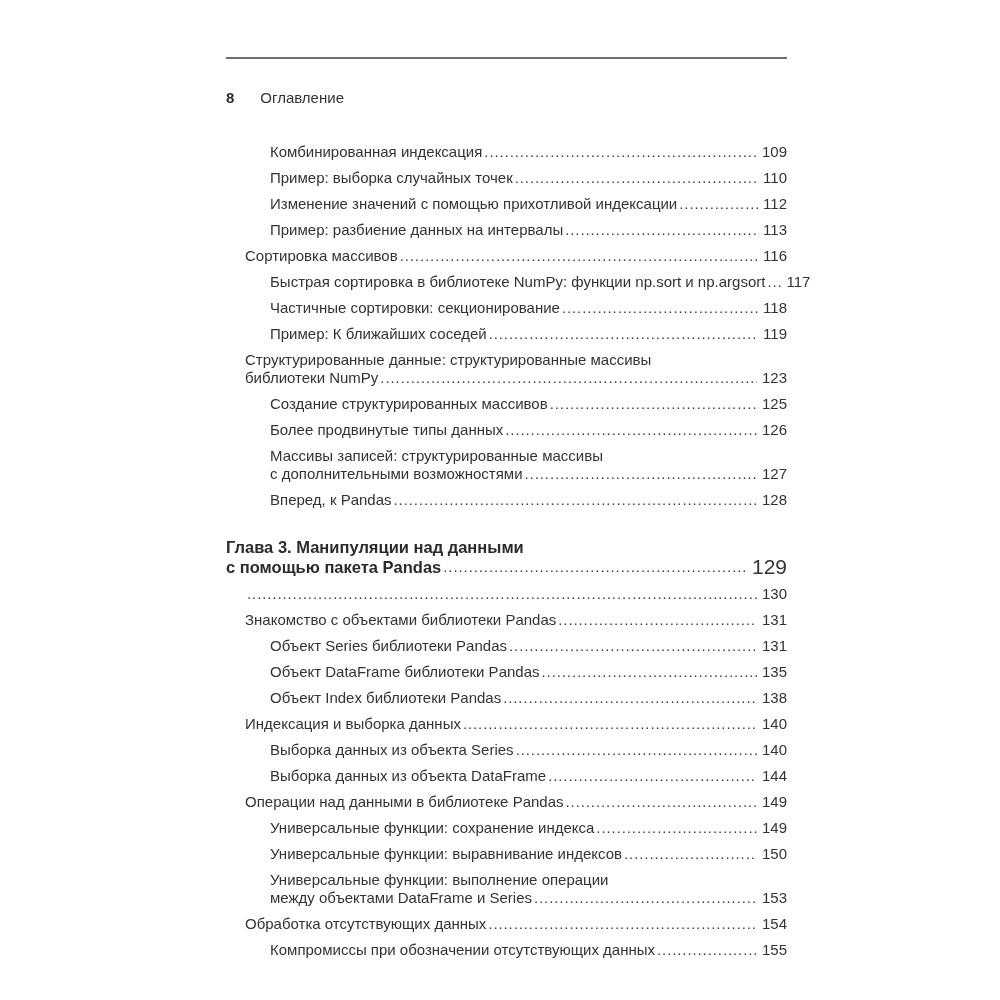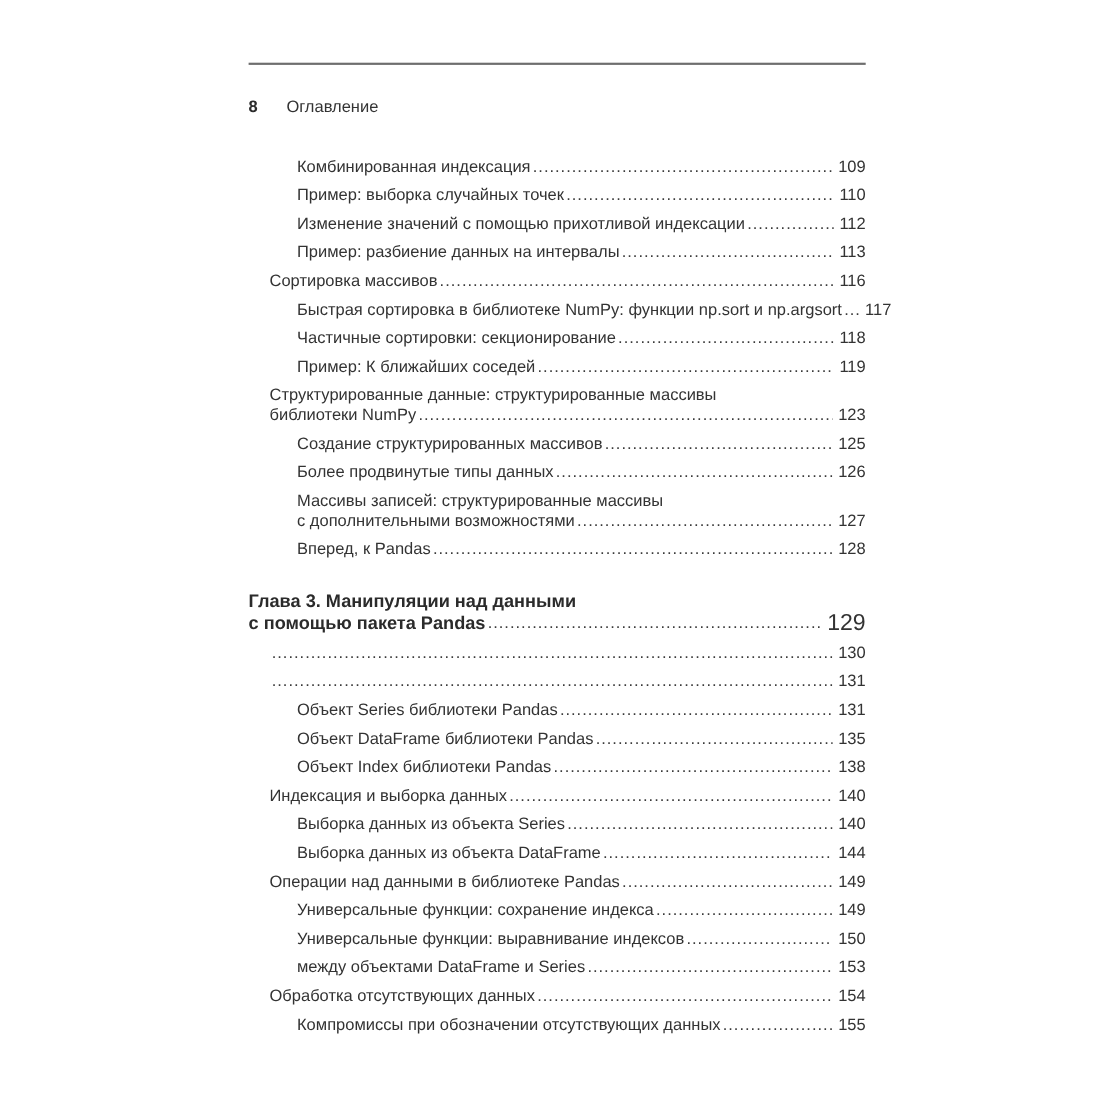--- a/index.html
+++ b/index.html
@@ -216,20 +216,21 @@
       <div class="entry level-1">
 
     <div class="entry-row">
       <span class="leader"></span>
       <span class="pagenum">130</span>
     </div>
   </div>
       <div class="entry level-1">
 
     <div class="entry-row">
+      <span class="entry-text">Знакомство с объектами библиотеки Pandas</span>
       <span class="leader"></span>
       <span class="pagenum">131</span>
     </div>
   </div>
       <div class="entry level-2">
 
     <div class="entry-row">
       <span class="entry-text">Объект Series библиотеки Pandas</span>
       <span class="leader"></span>
       <span class="pagenum">131</span>
@@ -293,20 +294,21 @@
   </div>
       <div class="entry level-2">
 
     <div class="entry-row">
       <span class="entry-text">Универсальные функции: выравнивание индексов</span>
       <span class="leader"></span>
       <span class="pagenum">150</span>
     </div>
   </div>
       <div class="entry level-2">
+    <div class="entry-pre">Универсальные функции: выполнение операции</div>
     <div class="entry-row">
       <span class="entry-text">между объектами DataFrame и Series</span>
       <span class="leader"></span>
       <span class="pagenum">153</span>
     </div>
   </div>
       <div class="entry level-1">
 
     <div class="entry-row">
       <span class="entry-text">Обработка отсутствующих данных</span>

